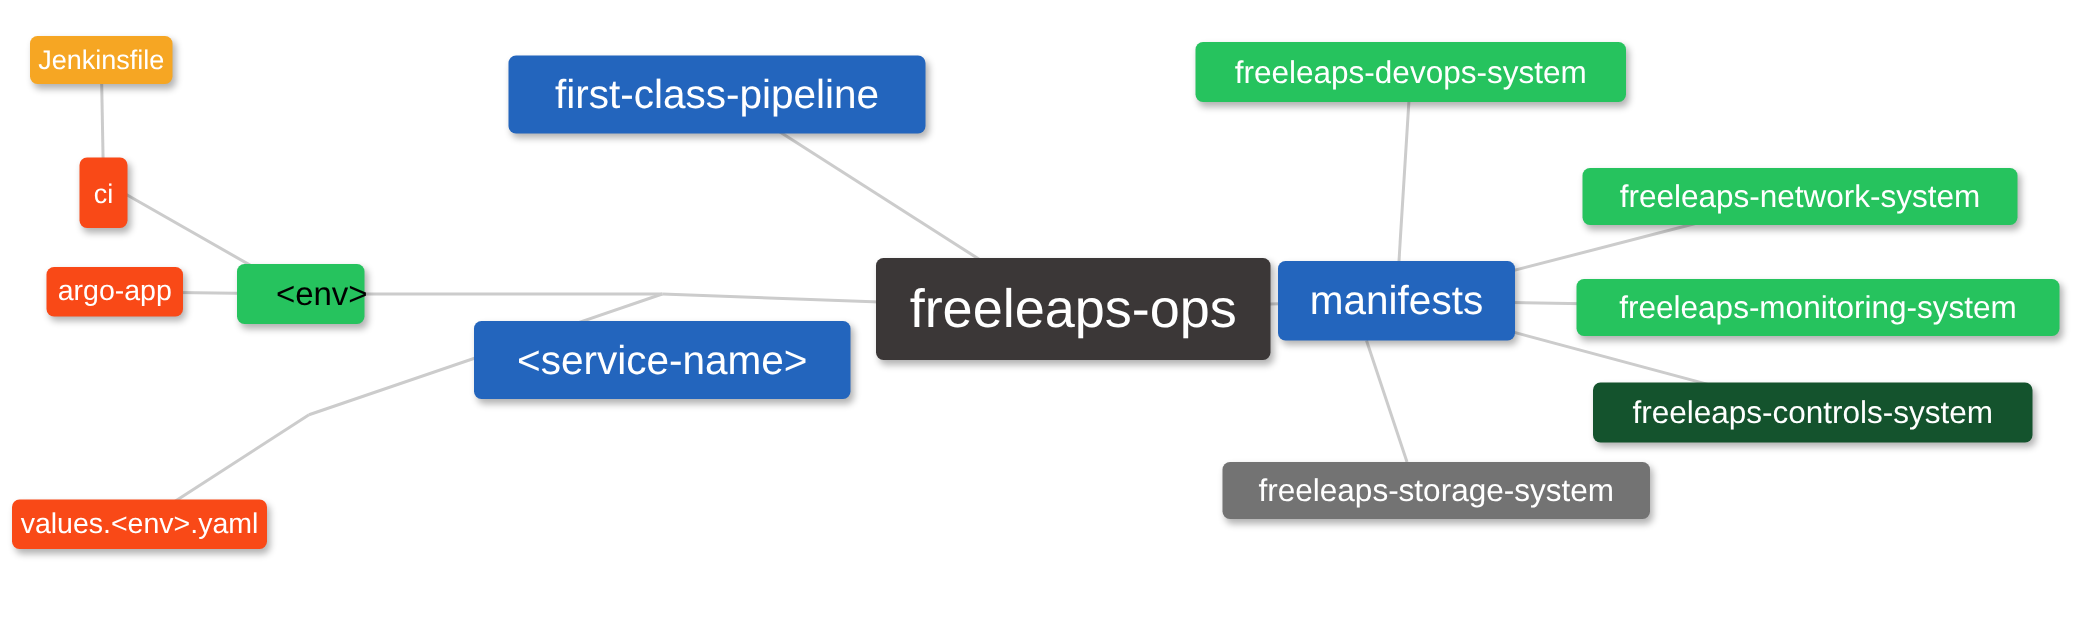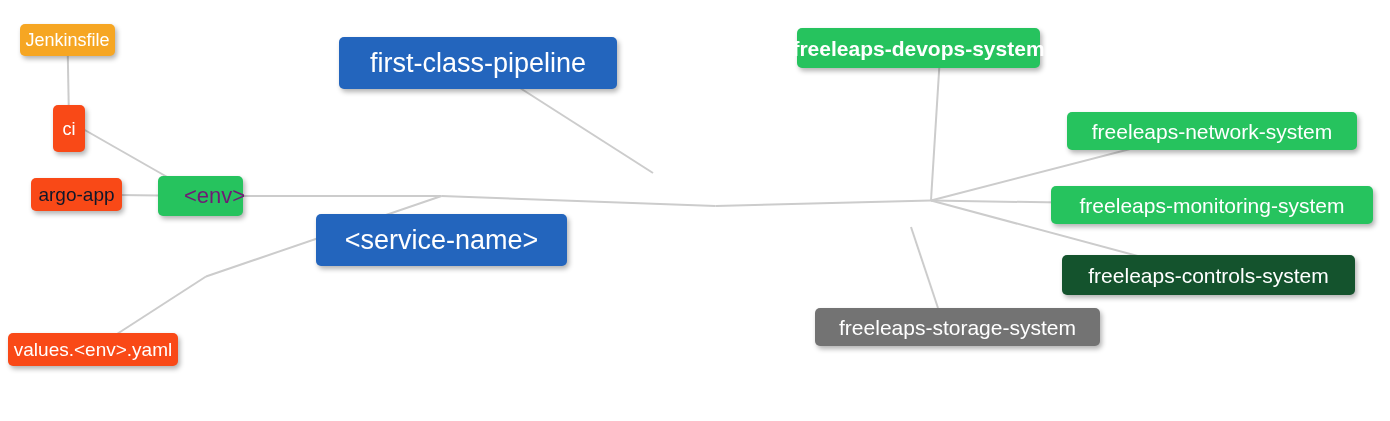--- a/index.html
+++ b/index.html
@@ -53,23 +53,25 @@
       <line x1="715.5" y1="206" x2="931" y2="200.5" stroke="#CCCCCC" stroke-width="2"></line>
       <line x1="931" y1="200.5" x2="940.5" y2="48" stroke="#CCCCCC" stroke-width="2"></line>
       <line x1="931" y1="200.5" x2="1200" y2="131" stroke="#CCCCCC" stroke-width="2"></line>
       <line x1="931" y1="200.5" x2="1212" y2="205" stroke="#CCCCCC" stroke-width="2"></line>
       <line x1="931" y1="200.5" x2="1208.5" y2="275" stroke="#CCCCCC" stroke-width="2"></line>
       <line x1="911" y1="227" x2="938" y2="308" stroke="#CCCCCC" stroke-width="2"></line>
     </svg>
 
   <div class="node" style="left: 20px; top: 24px; width: 95px; height: 32px; font-size: 18px; background: rgb(246, 166, 35); color: rgb(255, 255, 255);">Jenkinsfile</div>
   <div class="node" style="left: 53px; top: 105px; width: 32px; height: 47px; font-size: 18px; background: rgb(249, 73, 23); color: rgb(255, 255, 255);">ci</div>
-  <div class="node" style="left: 31px; top: 178px; width: 91px; height: 33px; font-size: 19px; background: rgb(249, 73, 23); color: #0f172a;">argo-app</div>
-  <div class="node" style="left: 158px; top: 176px; width: 85px; height: 40px; font-size: 22px; background: rgb(38, 195, 94); color: #701a75; padding-left: 28px;">&lt;env&gt;</div>
+  <div class="node" style="left: 31px; top: 178px; width: 91px; height: 33px; font-size: 19px; background: rgb(249, 73, 23); color: #ffffff;">argo-app</div>
+  <div class="node" style="left: 158px; top: 176px; width: 85px; height: 40px; font-size: 22px; background: rgb(38, 195, 94); color: #000000; padding-left: 28px;">&lt;env&gt;</div>
   <div class="node" style="left: 8px; top: 333px; width: 170px; height: 33px; font-size: 19px; background: rgb(249, 73, 23); color: rgb(255, 255, 255); text-align: center;">values.&lt;env&gt;.yaml</div>
   <div class="node" style="left: 314px; top: 37px; width: 278px; height: 52px; font-size: 27px; background: rgb(35, 101, 189); color: rgb(255, 255, 255); margin-left: 25px;">first-class-pipeline</div>
   <div class="node" style="left: 316px; top: 170px; width: 251px; height: 52px; font-size: 27px; background: rgb(35, 101, 189); color: rgb(255, 255, 255); margin-top: 44px;">&lt;service-name&gt;</div>
-  <div class="node" style="left: 797px; top: 28px; width: 243px; height: 40px; font-size: 21px; background: rgb(38, 195, 94); color: rgb(255, 255, 255); font-weight: bold;">freeleaps-devops-system</div>
-  <div class="node" style="left: 1055px; top: 112px; width: 290px; height: 38px; font-size: 21px; background: rgb(38, 195, 94); color: rgb(255, 255, 255); margin-left: 12px;">freeleaps-network-system</div>
+  <div class="node" style="left: 584px; top: 172px; width: 263px; height: 68px; font-size: 36px; background: rgb(59, 55, 55); color: rgb(255, 255, 255);">freeleaps-ops</div>
+  <div class="node" style="left: 852px; top: 174px; width: 158px; height: 53px; font-size: 27px; background: rgb(35, 101, 189); color: rgb(255, 255, 255);">manifests</div>
+  <div class="node" style="left: 797px; top: 28px; width: 287px; height: 40px; font-size: 21px; background: rgb(38, 195, 94); color: rgb(255, 255, 255);">freeleaps-devops-system</div>
+  <div class="node" style="left: 1055px; top: 112px; width: 290px; height: 38px; font-size: 21px; background: rgb(38, 195, 94); color: rgb(255, 255, 255);">freeleaps-network-system</div>
   <div class="node" style="left: 1051px; top: 186px; width: 322px; height: 38px; font-size: 21px; background: rgb(38, 195, 94); color: rgb(255, 255, 255);">freeleaps-monitoring-system</div>
   <div class="node" style="left: 1062px; top: 255px; width: 293px; height: 40px; font-size: 21px; background: #14532d; color: rgb(255, 255, 255);">freeleaps-controls-system</div>
   <div class="node" style="left: 815px; top: 308px; width: 285px; height: 38px; font-size: 21px; background: #737373; color: rgb(255, 255, 255);">freeleaps-storage-system</div>
 </div>
 
 </body></html>

